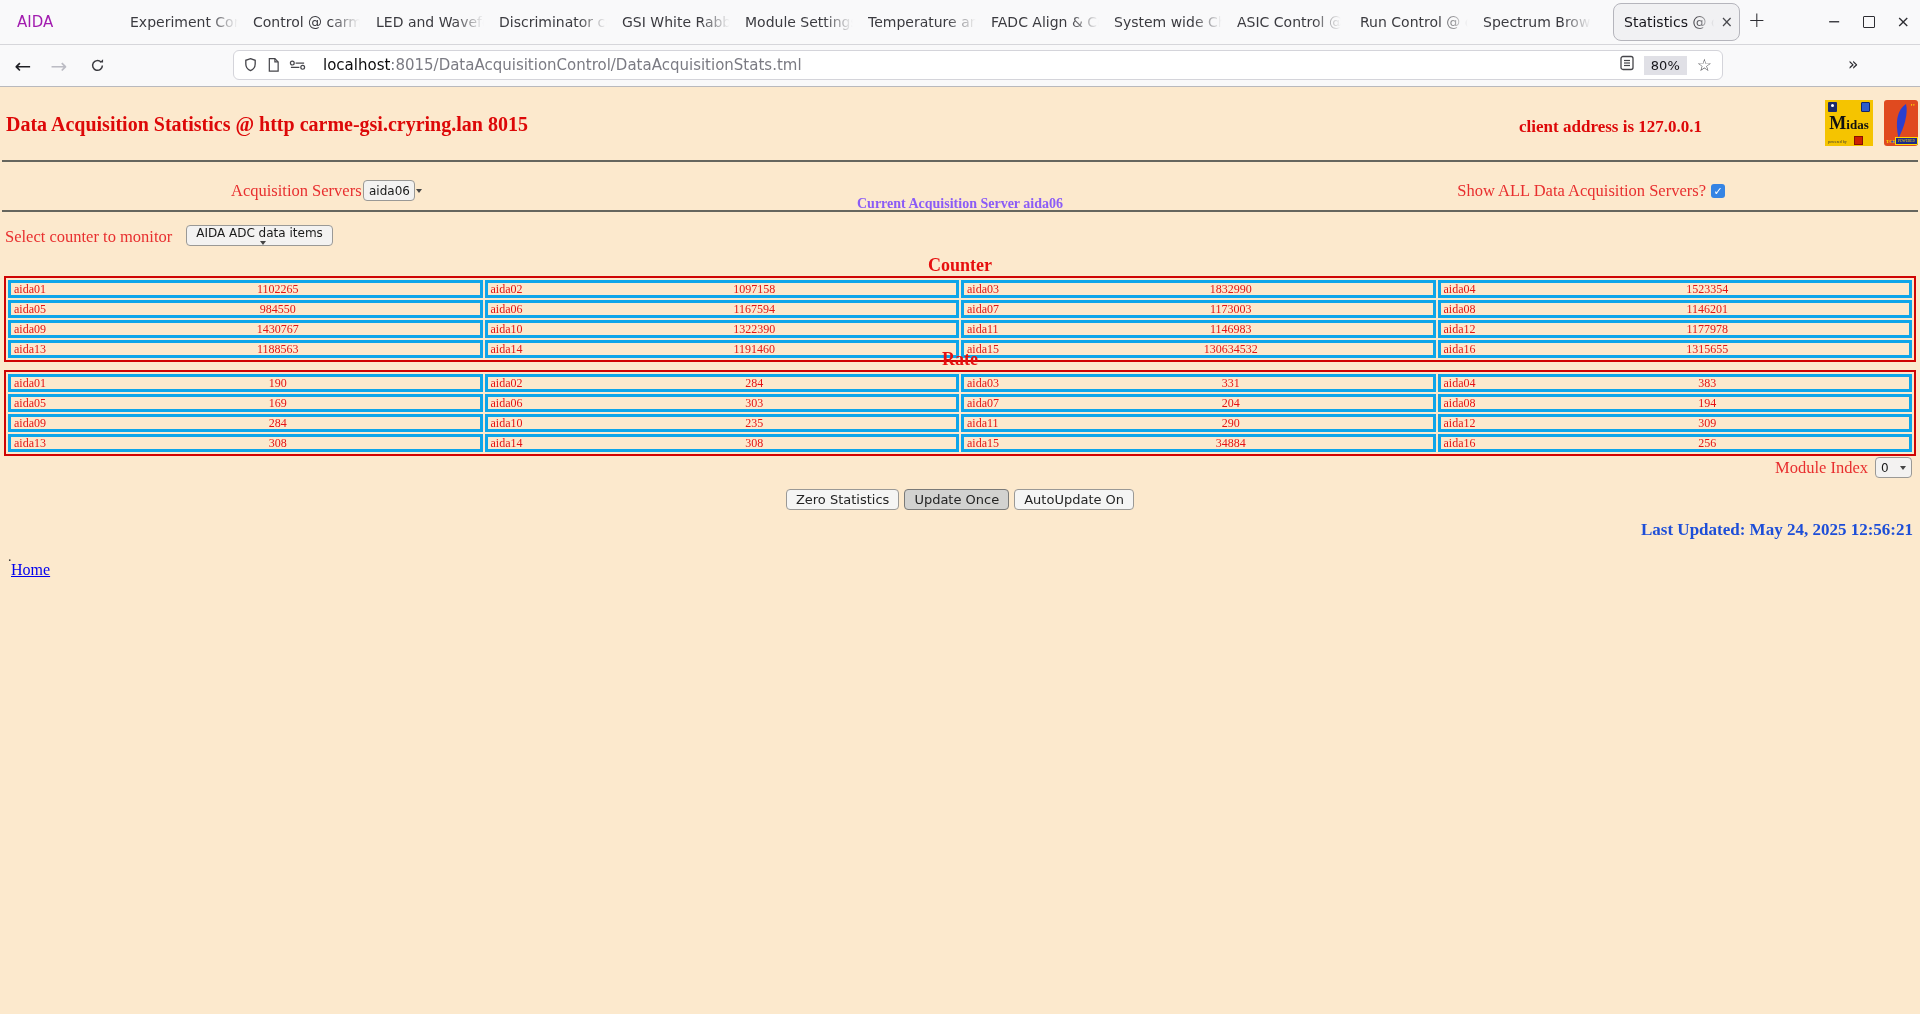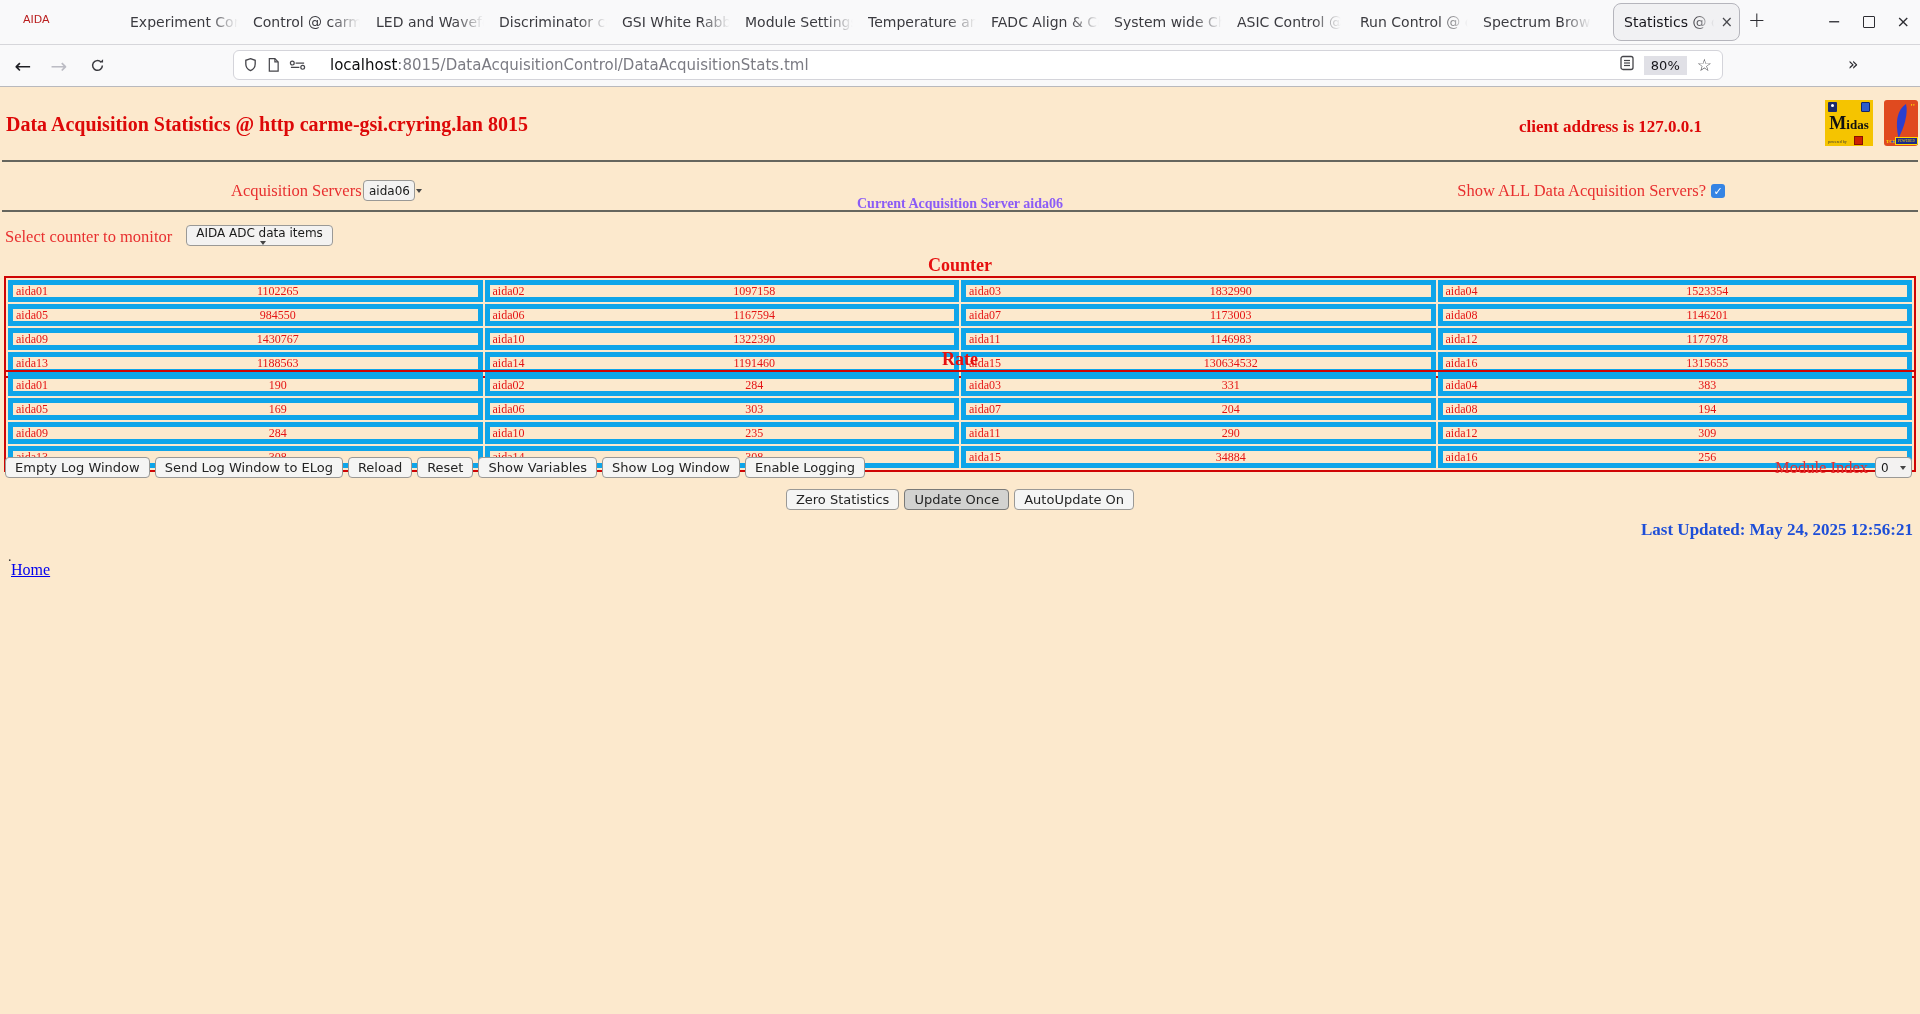--- a/index.html
+++ b/index.html
@@ -2,21 +2,21 @@
 <html><head>
 <meta charset="utf-8">
 <style>
   html,body{margin:0;padding:0;}
   body{width:1920px;height:1014px;overflow:hidden;position:relative;
        font-family:"DejaVu Sans",sans-serif;background:#fce9cd;}
 
   
   .titlebar{position:absolute;top:0;left:0;right:0;height:44px;background:#f9f9fa;
             border-bottom:1px solid #d6d6da;z-index:5;}
-  .window-title{position:absolute;left:23px;top:13px;font-size:11px;color:#b91c1c;}
+  .window-title{position:absolute;left:17px;top:13px;font-size:15px;color:#a21caf;}
   .tabs{position:absolute;left:130px;top:0;height:44px;display:flex;align-items:center;}
   .tab{width:123px;height:44px;display:flex;align-items:center;flex:0 0 auto;}
   .tab-label{font-size:14px;color:#3b3b40;white-space:nowrap;overflow:hidden;max-width:110px;
      -webkit-mask-image:linear-gradient(to right,#000 72%,transparent 98%);
              mask-image:linear-gradient(to right,#000 72%,transparent 98%);}
   .active-tab{position:absolute;left:1613px;top:3px;width:127px;height:38px;background:#f1f1f3;
               border:1px solid #b5b5bc;border-radius:8px;display:flex;align-items:center;
               padding:0 6px 0 10px;box-sizing:border-box;}
   .active-tab .tab-label{font-size:14px;color:#15141a;flex:1;}
   .tab-close{font-size:15px;color:#4a4a4f;margin-left:4px;line-height:1;}
@@ -27,21 +27,21 @@
 
   .navbar{position:absolute;top:45px;left:0;right:0;height:41px;background:#f9f9fa;
           border-bottom:1px solid #b9b9bd;z-index:5;}
   .nav-icon{position:absolute;top:0;height:41px;display:flex;align-items:center;justify-content:center;width:30px;}
   .i-back{left:8px;font-size:20px;color:#1f1f24;}
   .i-fwd{left:44px;font-size:20px;color:#bcbcc4;}
   .i-reload{left:82px;}
   .urlbar{position:absolute;left:233px;top:5px;width:1490px;height:30px;background:#fff;
           border:1px solid #d4d4da;border-radius:6px;display:flex;align-items:center;box-sizing:border-box;}
   .urlbar .pad{margin-left:9px;display:flex;align-items:center;}
-  .url-text{margin-left:24px;font-size:15px;color:#0c0c0d;white-space:nowrap;}
+  .url-text{margin-left:17px;font-size:15px;color:#0c0c0d;white-space:nowrap;}
   .url-text .dim{color:#7b7b83;}
   .url-right{margin-left:auto;display:flex;align-items:center;gap:10px;margin-right:10px;}
   .zoom-badge{background:#e0e0e6;border-radius:0;padding:2px 7px;font-size:13px;color:#15141a;}
   .star{font-size:17px;color:#4a4a4f;}
   .overflow-btn{position:absolute;left:1848px;top:9px;font-size:17px;color:#2e2e33;letter-spacing:-2px;}
   .menu-btn{position:absolute;left:1886px;top:13px;width:16px;}
   .menu-btn .bar{height:2px;background:#2e2e33;margin:3px 0;border-radius:1px;}
 
   
   .page{position:absolute;top:87px;left:0;right:0;height:927px;background:#fce9cd;
@@ -68,21 +68,21 @@
 
   .cnt-label{position:absolute;left:5px;top:140px;}
   .cnt-select{position:absolute;left:186px;top:138px;width:147px;flex-direction:column;}
 
   .section-head{position:absolute;left:0;right:0;text-align:center;font-size:18px;font-weight:bold;color:#e60f0f;}
   .counter-head{top:168px;} .rate-head{top:262px;}
 
   .stat-table{position:absolute;left:4px;width:1912px;border-collapse:separate;border-spacing:2px;
               border:2px solid #cf0404;table-layout:fixed;}
   .counter-table{top:189px;} .rate-table{top:283px;}
-  .stat-table td{border:5px solid #0ea5e9;padding:0;}
+  .stat-table td{border:3px solid #0ea5e9;padding:0;}
   .cell{display:flex;align-items:center;height:12px;font-size:12px;line-height:12px;color:#e41414;}
   .cname{padding-left:3px;width:62px;flex:0 0 auto;}
   .cval{flex:1;text-align:center;}
 
   .btn{display:inline-flex;align-items:center;background:#f5f5f4;border:1px solid #9a9996;
        border-radius:4px;padding:0 9px;height:21px;box-sizing:border-box;
        font-family:"DejaVu Sans",sans-serif;font-size:13px;color:#242424;white-space:nowrap;}
   .btn.active{background:#d2d2d0;border-color:#7a7a78;}
   .log-btn-row{position:absolute;left:5px;top:370px;display:flex;gap:5px;}
   .module-index{position:absolute;right:8px;top:370px;display:flex;align-items:center;gap:7px;}
@@ -470,29 +470,20 @@
           <td>
             <div class="cell">
               <span class="cname">aida16</span>
               <span class="cval">256</span>
             </div>
           </td>
         </tr>
       </tbody>
   </table>
 
-  <div class="log-btn-row">
-      <button class="btn">Empty Log Window</button>
-      <button class="btn">Send Log Window to ELog</button>
-      <button class="btn">Reload</button>
-      <button class="btn">Reset</button>
-      <button class="btn">Show Variables</button>
-      <button class="btn">Show Log Window</button>
-      <button class="btn">Enable Logging</button>
-    </div>
 
   <div class="module-index">
     <span class="label">Module Index</span>
     <span class="sel mi-select">
       <span>0</span>
       <span class="caret"></span>
     </span>
   </div>
 
   <div class="action-row">

